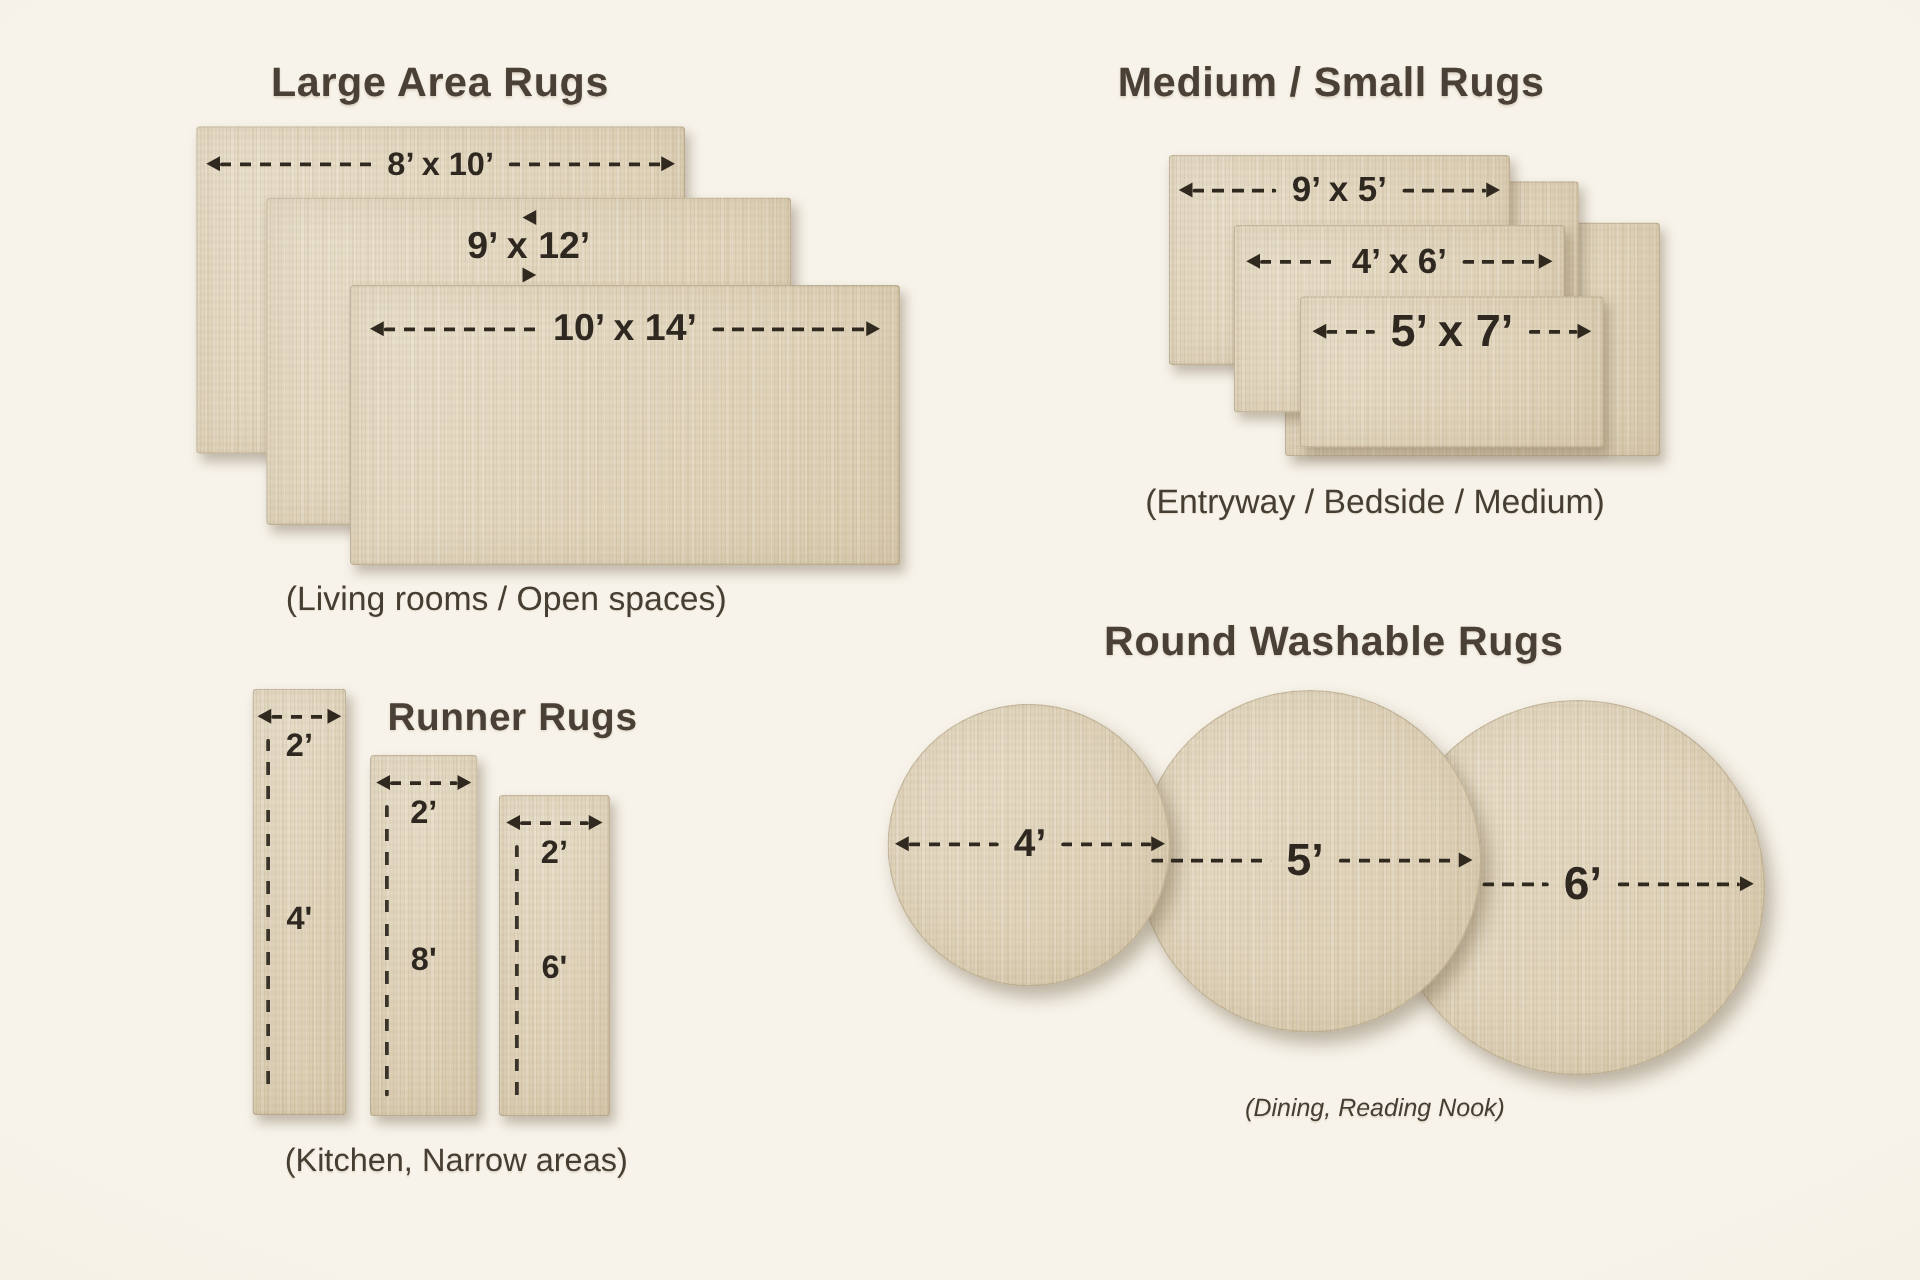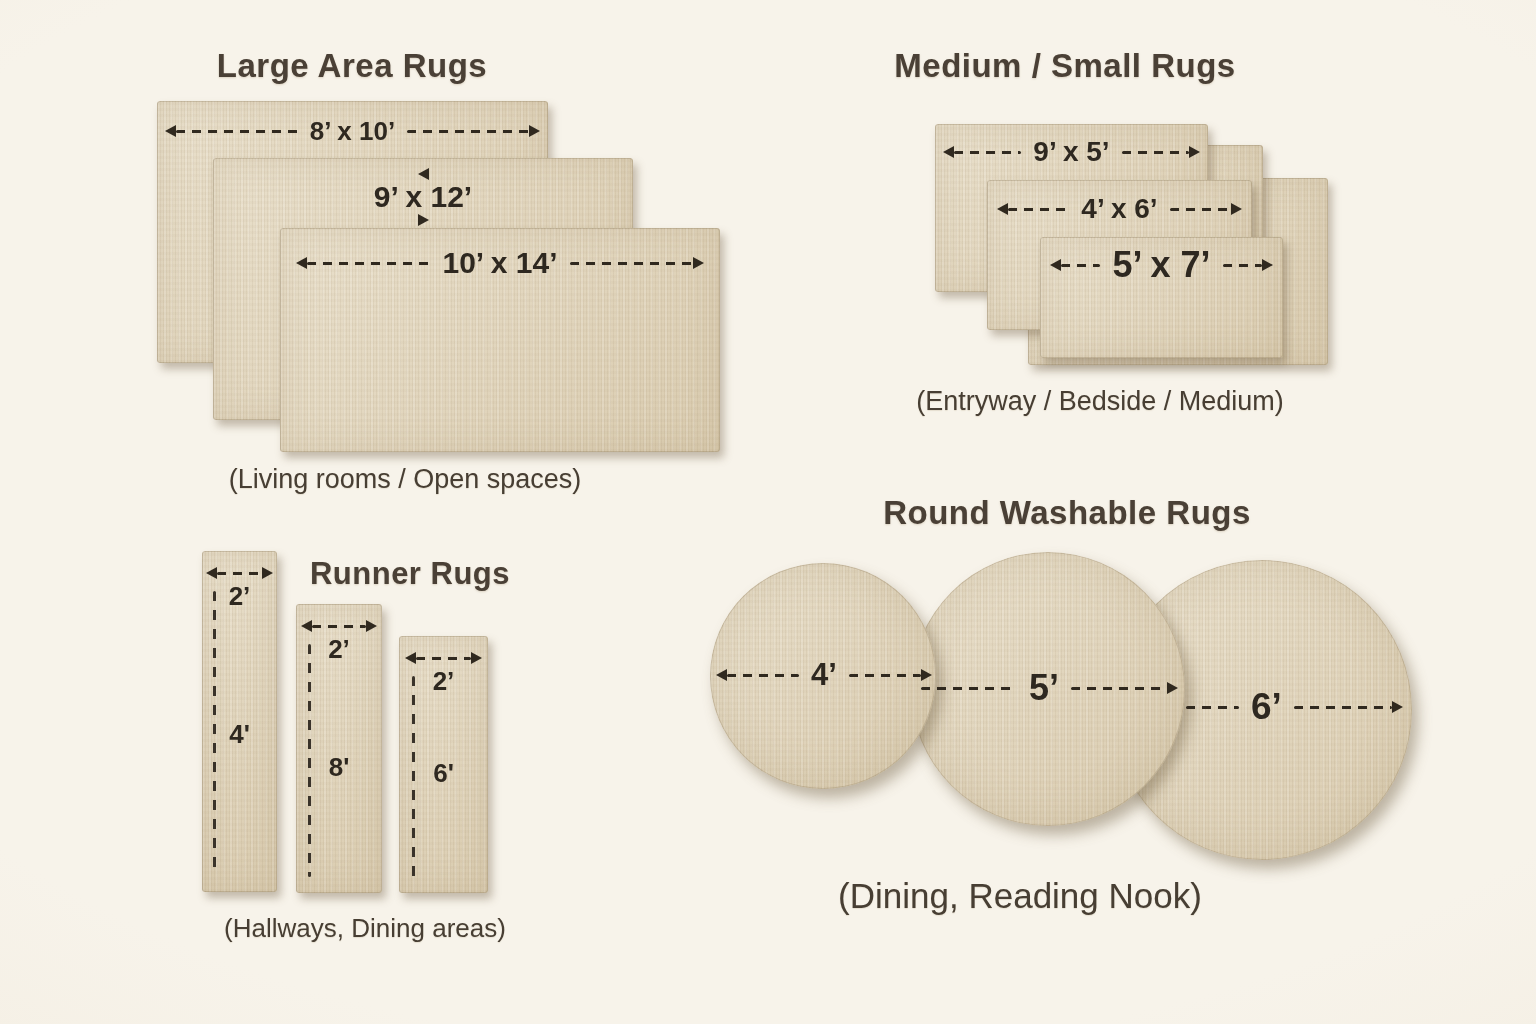--- a/index.html
+++ b/index.html
@@ -157,21 +157,21 @@
       <div class="dim-arrow" style="left:6px;top:2px;width:77px;">
         <span class="ah left"></span>
         <span class="dash"></span>
         <span class="ah right"></span>
       </div>
       <div class="runner-label" style="top:30px;font-size:26px;">2’</div>
       <div class="vline" style="left:13px;top:40px;bottom:16px;"></div>
       <div class="runner-label" style="top:122px;font-size:26px;">6'</div>
     </div>
 
-    <div class="caption" style="left:65px;top:913px;width:600px;font-size:26px;">(Hallways, Dining areas)</div>
+    <div class="caption" style="left:65px;top:913px;width:600px;font-size:26px;">(Kitchen, Narrow areas)</div>
   </div>
 
   <div>
     <div class="title" style="left:767px;top:494px;width:600px;">Round Washable Rugs</div>
 
     <div class="rug round" style="left:1112px;top:560px;width:300px;height:300px;z-index:1;"></div>
     <div class="rug round" style="left:911px;top:552px;width:274px;height:274px;z-index:2;"></div>
     <div class="rug round" style="left:710px;top:563px;width:226px;height:226px;z-index:3;"></div>
 
     <div class="dim-arrow" style="left:716px;top:655px;width:216px;z-index:6;">
@@ -189,16 +189,16 @@
       <span class="ah right"></span>
     </div>
 
     <div class="dim-arrow" style="left:1186px;top:687px;width:217px;z-index:6;">
       <span class="dash short-l"></span>
       <span class="dim-label" style="font-size:37px;">6’</span>
       <span class="dash long-r"></span>
       <span class="ah right"></span>
     </div>
 
-    <div class="caption" style="left:720px;top:876px;width:600px;font-size:35px;">(Dining, Reading Nook)</div>
+    <div class="caption" style="left:800px;top:876px;width:600px;font-size:20px;font-style:italic;">(Dining, Reading Nook)</div>
   </div>
 
 </div>
 
 </body></html>

